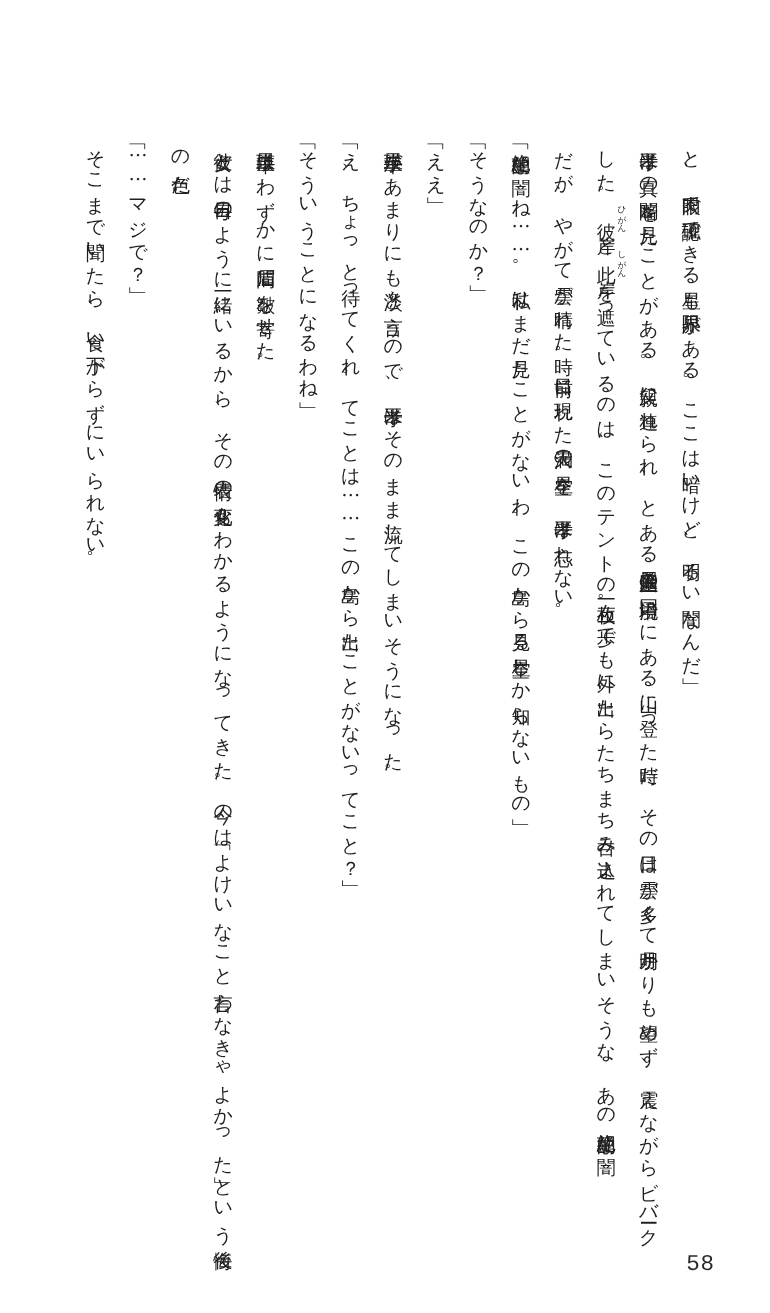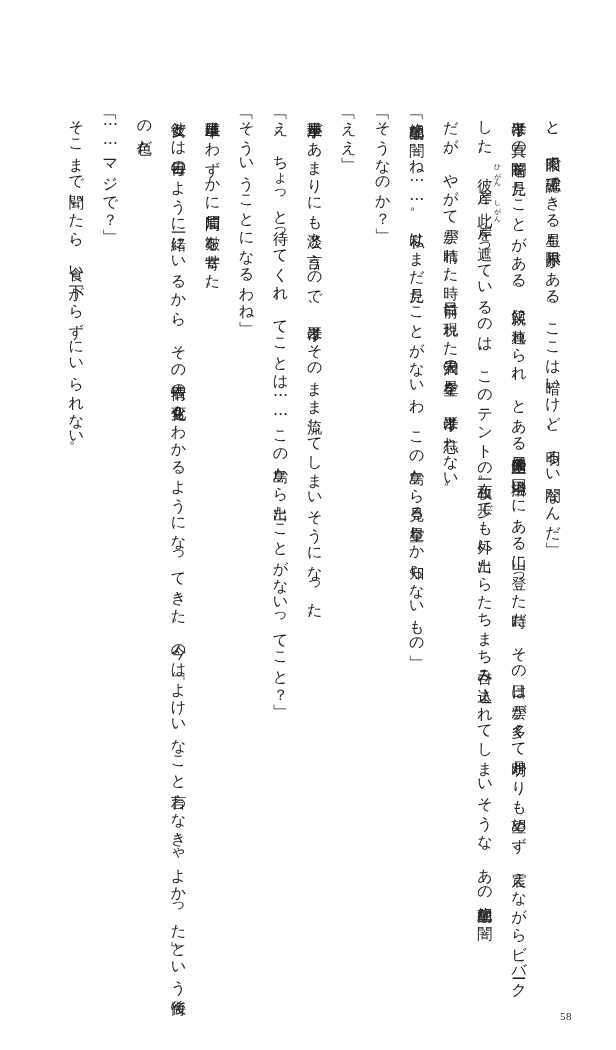--- a/index.html
+++ b/index.html
@@ -55,22 +55,22 @@
     font-size: 0.45em;
     letter-spacing: 0;
     line-height: 1.1;
     font-family: "DejaVu Serif", "Liberation Serif", serif;
   }
 
   #page-number {
     position: absolute;
     right: 44px;
     bottom: 28px;
-    font-size: 11px;
-    font-family: Liberation Serif, serif;
+    font-size: 18px;
+    font-family: Liberation Mono, monospace;
     color: #2a2a2a;
     letter-spacing: 0.04em;
   }
 </style>
 </head>
 <body>
 
 <div id="page">
 
   <div id="text-block">

